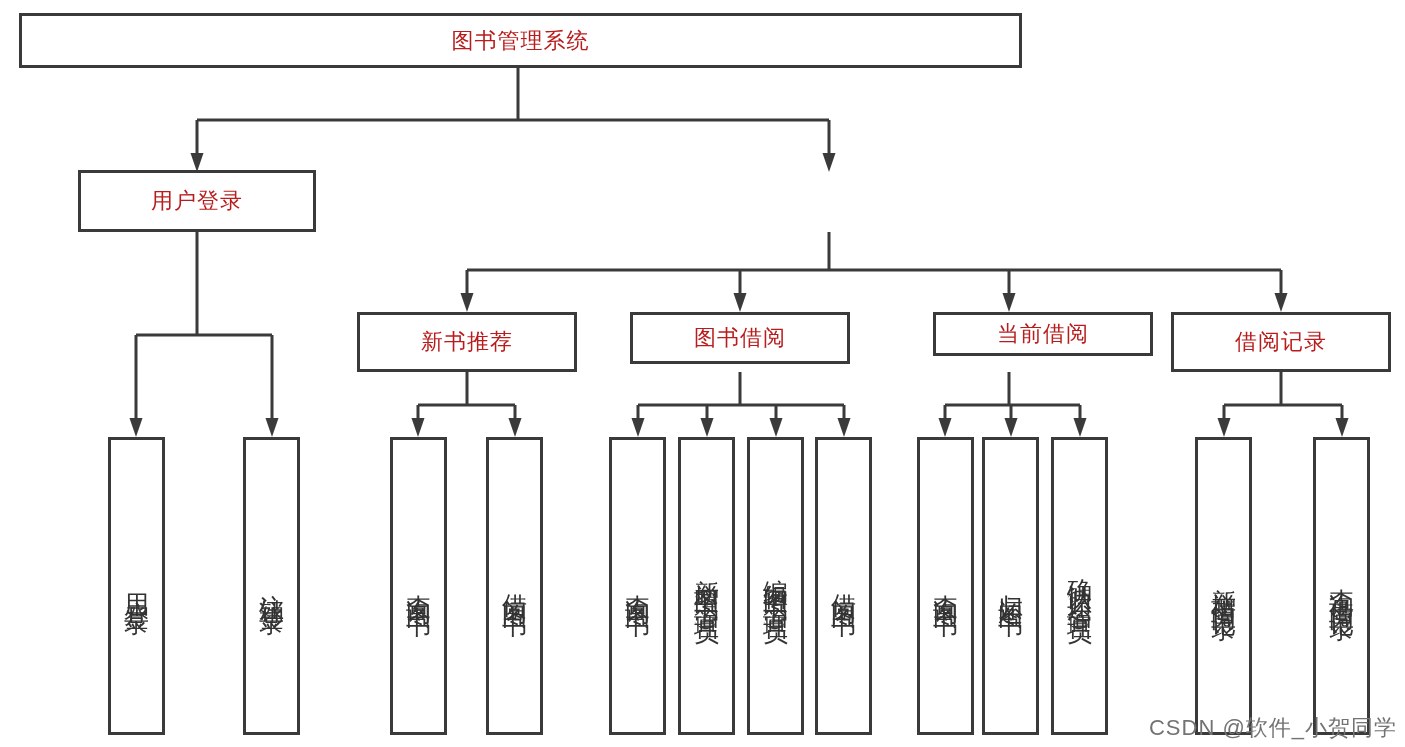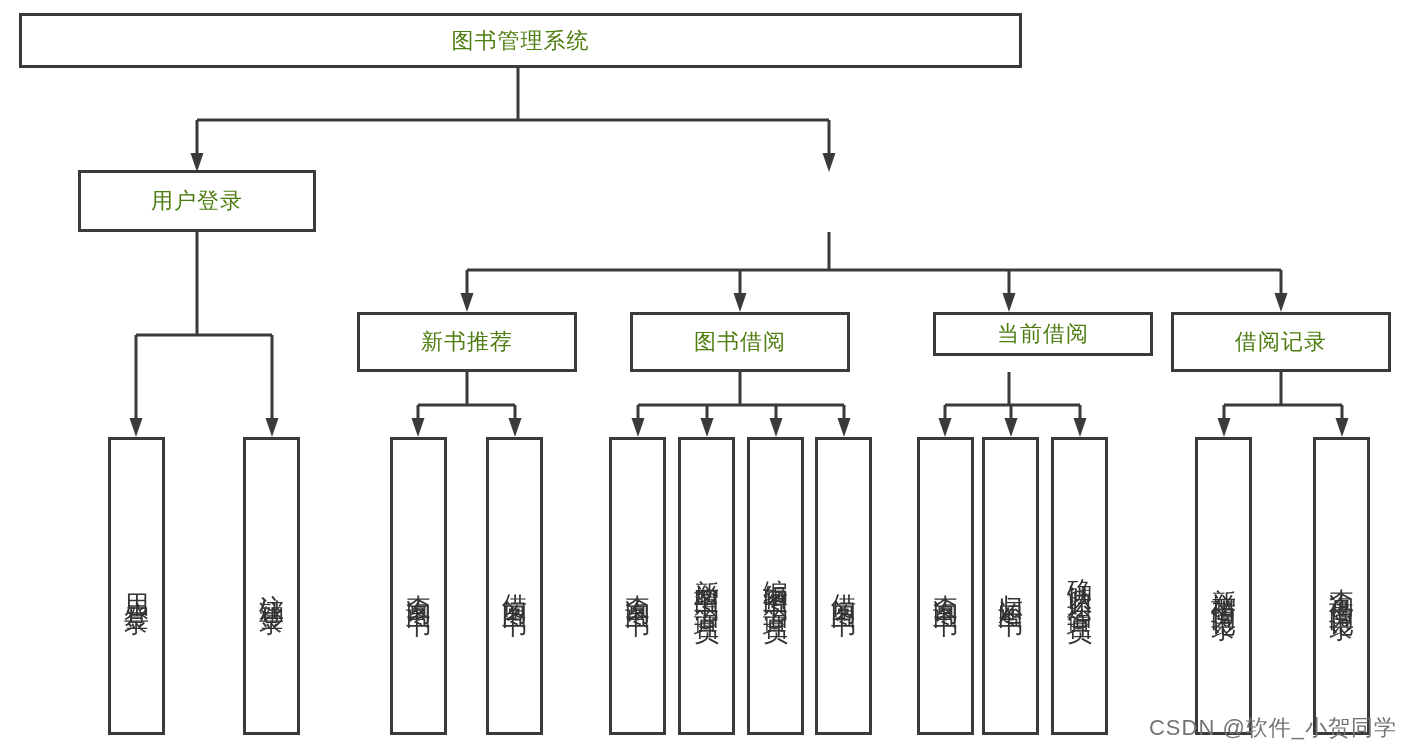--- a/index.html
+++ b/index.html
@@ -15,21 +15,21 @@
     position:absolute;
     box-sizing:border-box;
     background:#ffffff;
     border:3px solid #3a3a3a;
     display:flex;
     align-items:center;
     justify-content:center;
   }
   .hlabel{
     font-size:22px;
-    color:#4d7c0f;
+    color:#b91c1c;
     letter-spacing:1px;
     white-space:nowrap;
   }
   .vtext{
     writing-mode:vertical-rl;
     text-orientation:mixed;
     font-size:25px;
     letter-spacing:6px;
     line-height:1;
     color:#333333;
@@ -84,21 +84,21 @@
     <span class="hlabel">图书管理系统</span>
   </div>
 
   <div class="box" style="left:78px;top:170px;width:238px;height:62px">
     <span class="hlabel">用户登录</span>
   </div>
 
   <div class="box" style="left:357px;top:312px;width:220px;height:60px">
     <span class="hlabel">新书推荐</span>
   </div>
-  <div class="box" style="left:630px;top:312px;width:220px;height:60px">
+  <div class="box" style="left:630px;top:312px;width:220px;height:52px">
     <span class="hlabel">图书借阅</span>
   </div>
   <div class="box" style="left:933px;top:312px;width:220px;height:44px">
     <span class="hlabel">当前借阅</span>
   </div>
   <div class="box" style="left:1171px;top:312px;width:220px;height:60px">
     <span class="hlabel">借阅记录</span>
   </div>
 
   <div class="box" style="left:108px;top:437px;width:57px;height:298px">

